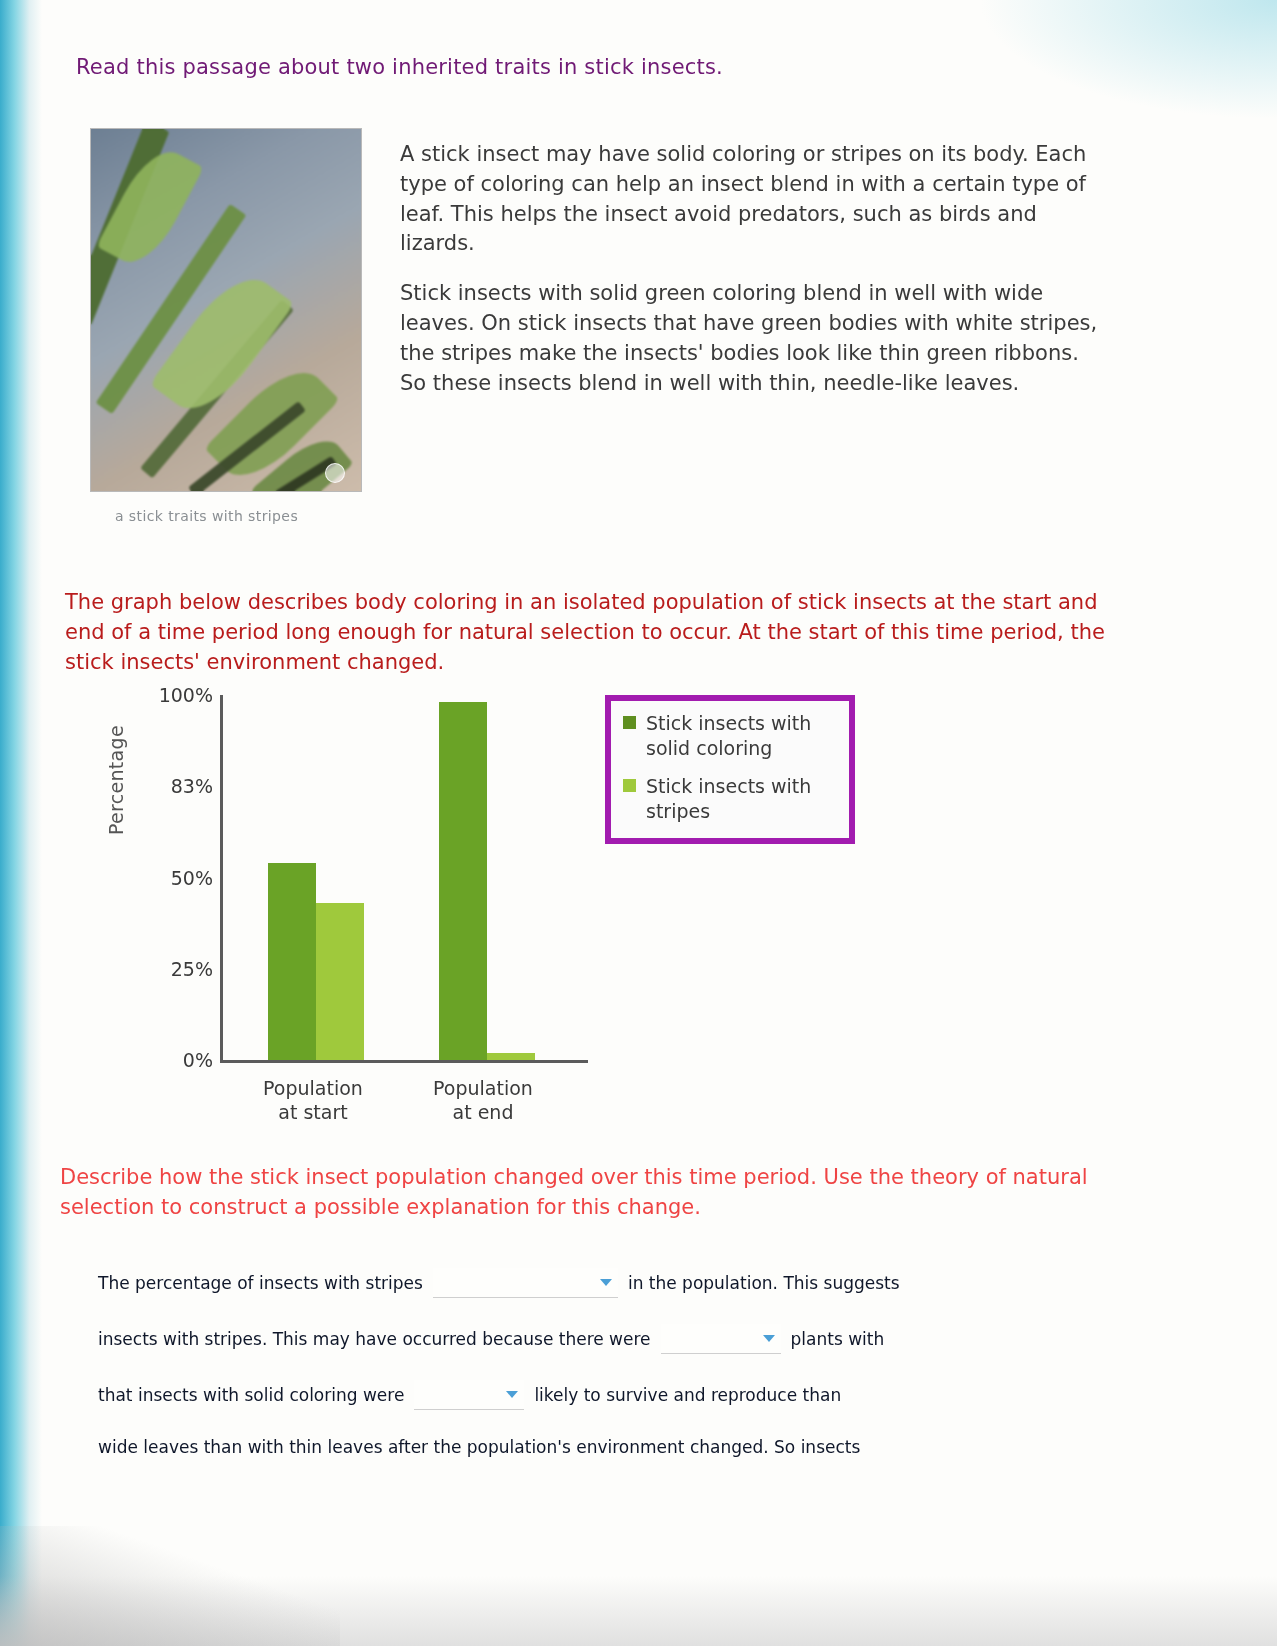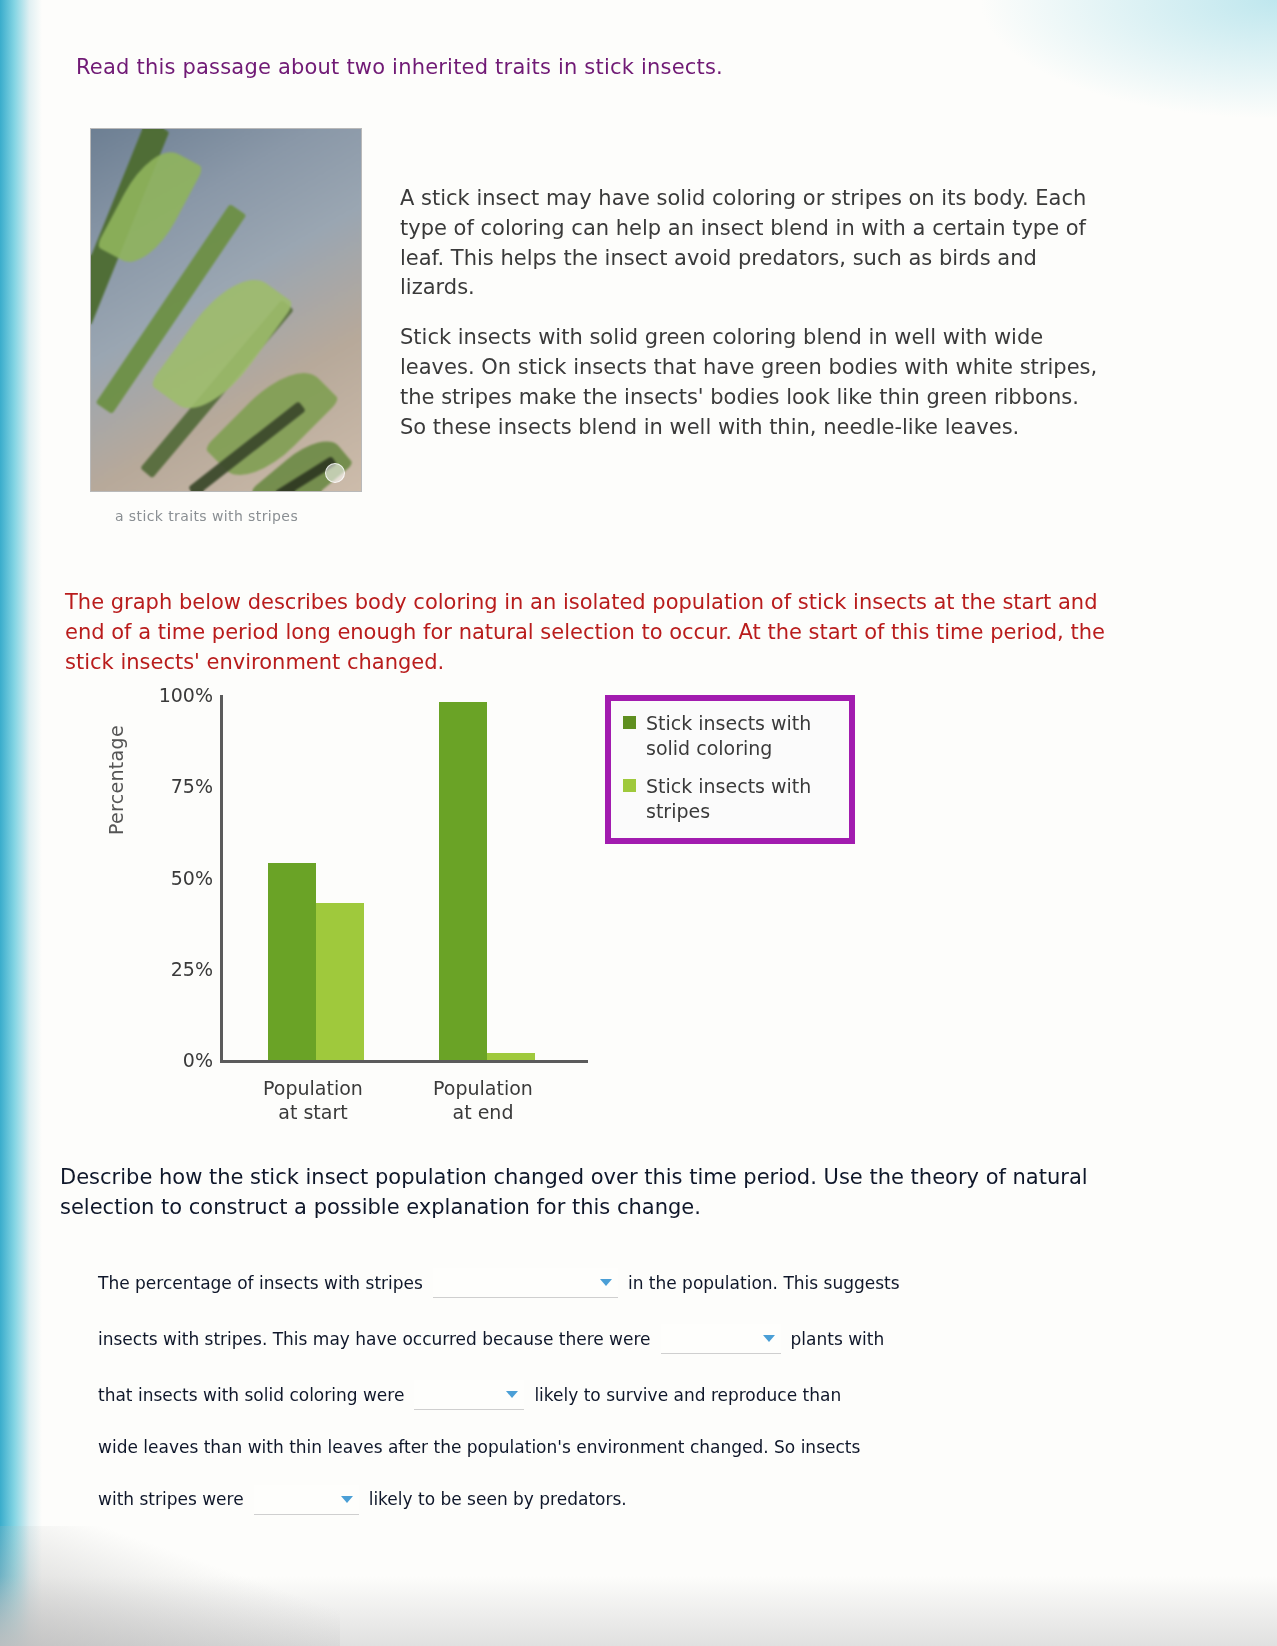--- a/index.html
+++ b/index.html
@@ -113,21 +113,20 @@
   }
 
   .passage {
     position: absolute;
     left: 400px;
     top: 140px;
     width: 710px;
     font-size: 21px;
     line-height: 1.42;
     color: #3a3a3a;
-    margin-top: 44px;
   }
   .passage p { margin: 0 0 20px 0; }
 
   .graph-intro {
     position: absolute;
     left: 65px;
     top: 588px;
     width: 1070px;
     font-size: 21px;
     line-height: 1.42;
@@ -222,21 +221,21 @@
   }
 
   
   .question {
     position: absolute;
     left: 60px;
     top: 1163px;
     width: 1060px;
     font-size: 21px;
     line-height: 1.42;
-    color: #0f172a;
+    color: #ef4444;
   }
 
   .answer {
     position: absolute;
     left: 98px;
     top: 1268px;
     width: 1060px;
     font-size: 17px;
     line-height: 1.35;
     color: #0f172a;
@@ -308,21 +307,21 @@
 
   <div class="graph-intro">The graph below describes body coloring in an isolated population of stick insects at the start and end of a time period long enough for natural selection to occur. At the start of this time period, the stick insects' environment changed.</div>
 
   <div class="chart-area">
 
     <div class="y-axis-title">Percentage</div>
 
     <div class="plot">
 
       <div class="ytick" style="top:0%;">100%</div>
-      <div class="ytick" style="top:25%;">75%</div>
+      <div class="ytick" style="top:25%;">83%</div>
       <div class="ytick" style="top:50%;">50%</div>
       <div class="ytick" style="top:75%;">25%</div>
       <div class="ytick" style="top:100%;">0%</div>
 
       <div class="bars">
         <div class="bar solid" id="bar-start-solid" style="left: 45px; width: 48px; height: 54%; background: rgb(106, 163, 38);"></div>
         <div class="bar stripes" id="bar-start-stripes" style="left: 93px; width: 48px; height: 43%; background: rgb(159, 201, 60);"></div>
         <div class="bar solid" id="bar-end-solid" style="left: 216px; width: 48px; height: 98%; background: rgb(106, 163, 38);"></div>
         <div class="bar stripes" id="bar-end-stripes" style="left: 264px; width: 48px; height: 2%; background: rgb(159, 201, 60);"></div>
       </div>
@@ -383,24 +382,16 @@
         <span></span>
         <span class="caret"></span>
       </span>
       <span class="txt">likely to survive and reproduce than</span>
     </div>
 
     <div class="aline">
       <span class="txt">wide leaves than with thin leaves after the population's environment changed. So insects</span>
     </div>
 
-    <div class="aline">
-      <span class="txt">with stripes were</span>
-      <span class="dropdown dd-w4">
-        <span></span>
-        <span class="caret"></span>
-      </span>
-      <span class="txt">likely to be seen by predators.</span>
-    </div>
 
   </div>
 
 </div>
 
 </body></html>

